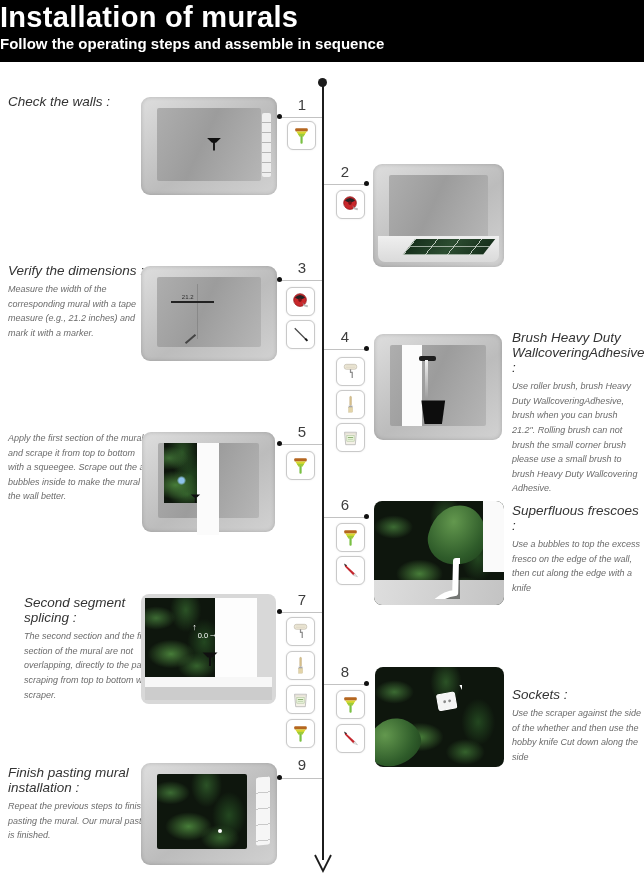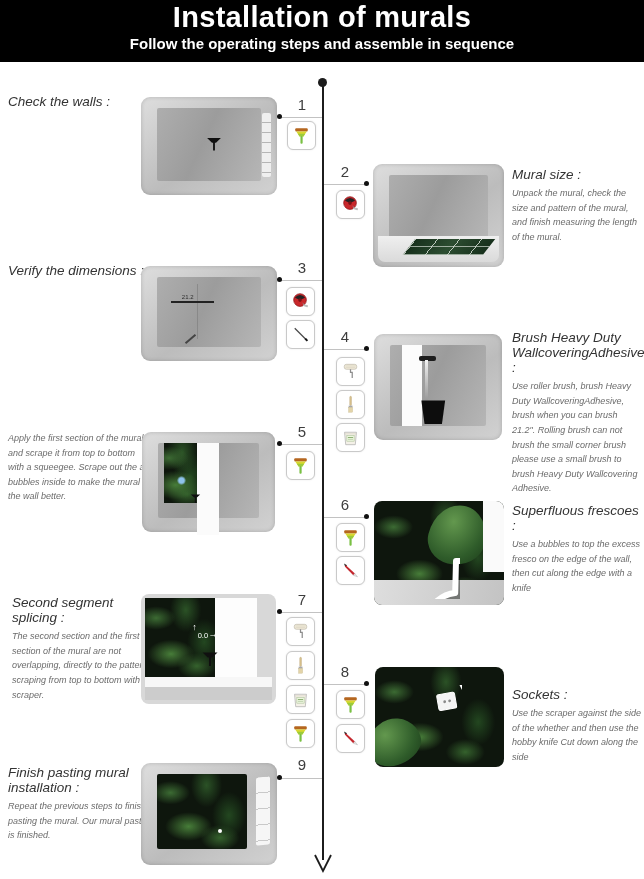--- a/index.html
+++ b/index.html
@@ -1,20 +1,20 @@
 <!DOCTYPE html>
 <html><head>
 <meta charset="utf-8">
 <style>
   html,body{margin:0;padding:0;background:#fff;}
   #page{position:relative;width:644px;height:879px;background:#fff;overflow:hidden;
         font-family:"Liberation Sans",sans-serif;}
 
   
-  #header{position:absolute;left:0;top:0;width:644px;height:62px;background:#000;color:#fff;text-align:center;}
+  #header{position:absolute;left:0;top:0;width:644px;height:62px;background:#000;color:#fff;}
   #header h1{margin:0;padding-top:1px;font-size:29px;font-weight:600;letter-spacing:0.3px;}
   #header h2{margin:1px 0 0;font-size:15px;font-weight:600;}
 
   
   .vline{position:absolute;left:322px;top:82px;width:2px;height:778px;background:#1c1c1c;}
   .topdot{position:absolute;left:318px;top:78px;width:9px;height:9px;border-radius:50%;background:#1c1c1c;}
   .arrow{position:absolute;left:313px;top:853px;}
 
   
   .num{position:absolute;font-size:15px;color:#3d3d3d;text-align:center;}
@@ -102,21 +102,21 @@
   .s3-dot{left:277px;top:277px}            .s3-tools{left:286px;top:287px}
   .s4-txt{left:512px;top:330px;width:130px}.s4-room{left:374px;top:334px;width:128px;height:106px}
   .s4-num{left:327px;top:328px;width:36px} .s4-line{left:324px;top:349px;width:42px}
   .s4-dot{left:364px;top:346px}            .s4-tools{left:336px;top:357px}
   .s5-txt{left:8px;top:427px;width:144px}  .s5-room{left:142px;top:432px;width:133px;height:100px}
   .s5-num{left:284px;top:423px;width:36px} .s5-line{left:281px;top:444px;width:41px}
   .s5-dot{left:277px;top:441px}            .s5-tools{left:286px;top:451px}
   .s6-txt{left:512px;top:503px;width:130px}.s6-img{left:374px;top:501px;width:130px;height:104px}
   .s6-num{left:327px;top:496px;width:36px} .s6-line{left:324px;top:517px;width:42px}
   .s6-dot{left:364px;top:514px}            .s6-tools{left:336px;top:523px}
-  .s7-txt{left:12px;top:595px;width:148px}  .s7-img{left:141px;top:594px;width:135px;height:110px;background:#d8d8d8;}
+  .s7-txt{left:24px;top:595px;width:148px}  .s7-img{left:141px;top:594px;width:135px;height:110px;background:#d8d8d8;}
   .s7-num{left:284px;top:591px;width:36px} .s7-line{left:281px;top:612px;width:41px}
   .s7-dot{left:277px;top:609px}            .s7-tools{left:286px;top:617px;gap:5px}
   .s8-txt{left:512px;top:687px;width:130px}.s8-img{left:375px;top:667px;width:129px;height:100px}
   .s8-num{left:327px;top:663px;width:36px} .s8-line{left:324px;top:684px;width:42px}
   .s8-dot{left:364px;top:681px}            .s8-tools{left:336px;top:690px;gap:5px}
   .s9-txt{left:8px;top:765px;width:144px}  .s9-room{left:141px;top:763px;width:136px;height:102px}
   .s9-num{left:284px;top:756px;width:36px} .s9-line{left:281px;top:778px;width:41px}
   .s9-dot{left:277px;top:775px}
 </style>
 </head>
@@ -217,27 +217,24 @@
           <use href="#i-tape"></use>
         </svg>
       </span>
   </div>
   <div class="room s2-room">
     <div class="wall" style="bottom:28px"></div>
     <div class="floor2">
       <div class="tiles2"></div>
     </div>
   </div>
-  <div class="txt s2-txt">
-    <h3>Mural size :</h3>
-    <p>Unpack the mural, check the size and pattern of the mural, and finish measuring the length of the mural.</p>
-  </div>
 
   <div class="txt s3-txt">
     <h3>Verify the dimensions :</h3>
+    <p>Measure the width of the corresponding mural with a tape measure (e.g., 21.2 inches) and mark it with a marker.</p>
   </div>
   <div class="room s3-room">
     <div class="wall">
       <div class="vfaint"></div>
       <div class="meas">
         <div class="lbl">21.2</div>
         <div class="bar"></div>
       </div>
       <div class="mark3"></div>
     </div>

